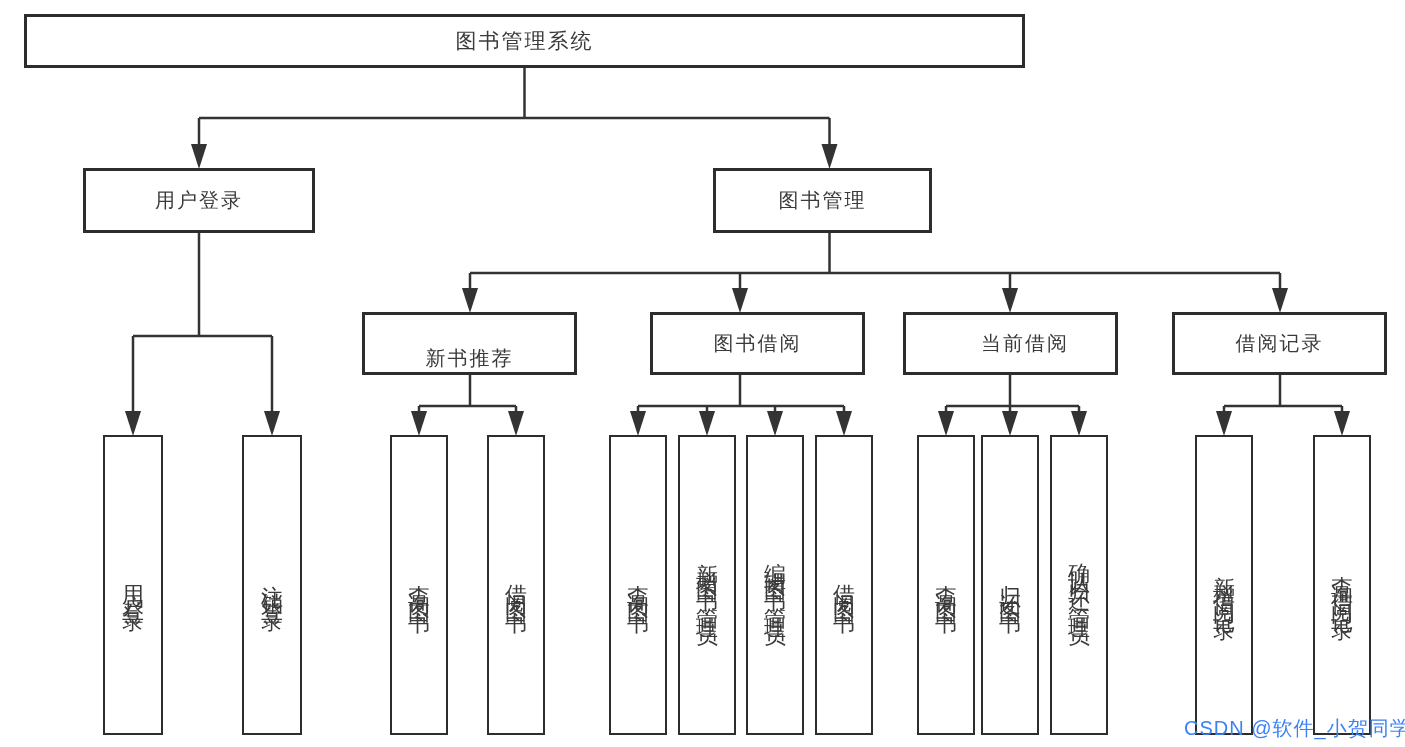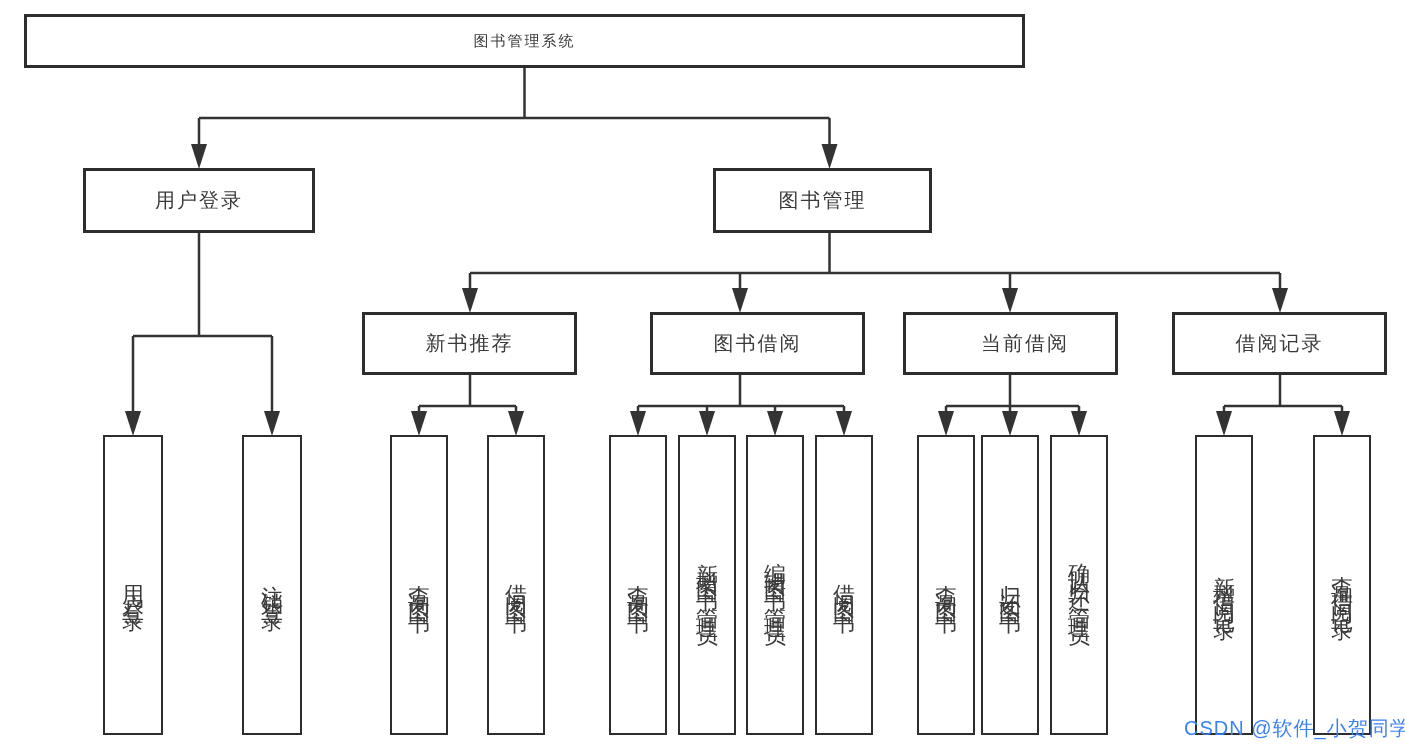--- a/index.html
+++ b/index.html
@@ -31,21 +31,21 @@
     display: flex;
     align-items: center;
     justify-content: center;
   }
   .hlabel {
     font-size: 20px;
     letter-spacing: 2px;
     white-space: nowrap;
   }
   .root-box .hlabel {
-    font-size: 15px;
+    font-size: 21px;
   }
   .leaf {
     border-width: 2.5px;
   }
   .vlabel {
     writing-mode: vertical-rl;
     text-orientation: mixed;
     font-size: 22px;
     line-height: 1;
     letter-spacing: 9px;
@@ -136,21 +136,21 @@
     <span class="hlabel">图书管理系统</span>
   </div>
 
   <div class="box" style="left:83px; top:168px; width:232px; height:65px;">
     <span class="hlabel">用户登录</span>
   </div>
   <div class="box" style="left:713px; top:168px; width:219px; height:65px;">
     <span class="hlabel">图书管理</span>
   </div>
 
-  <div class="box" style="left:362px; top:312px; width:215px; height:63px;">
+  <div class="box" style="left:362px; top:312px; width:215px; height:63px;align-items:flex-end;">
     <span class="hlabel">新书推荐</span>
   </div>
   <div class="box" style="left:650px; top:312px; width:215px; height:63px;">
     <span class="hlabel">图书借阅</span>
   </div>
   <div class="box" style="left:903px; top:312px; width:215px; height:63px;padding-left:29px;">
     <span class="hlabel">当前借阅</span>
   </div>
   <div class="box" style="left:1172px; top:312px; width:215px; height:63px;">
     <span class="hlabel">借阅记录</span>

